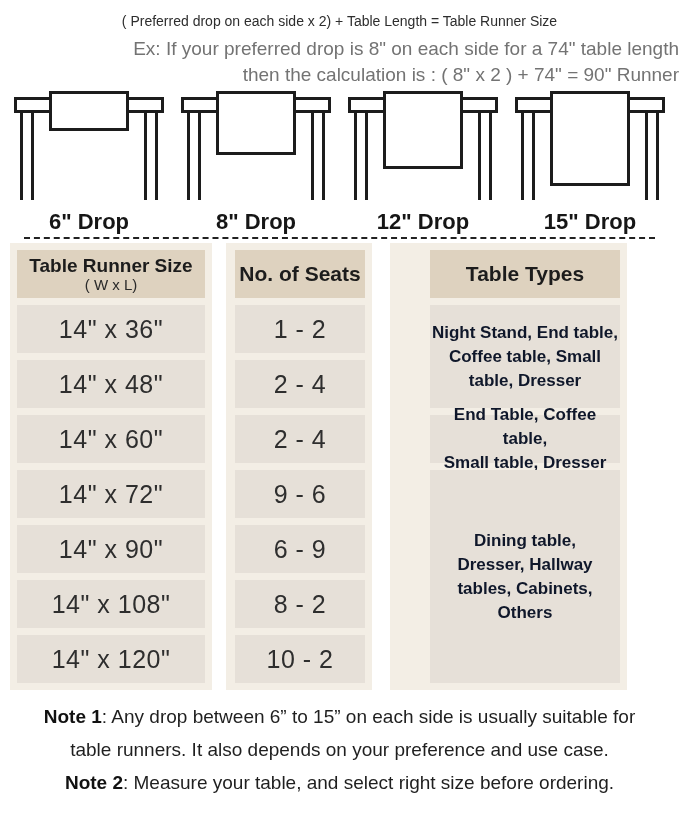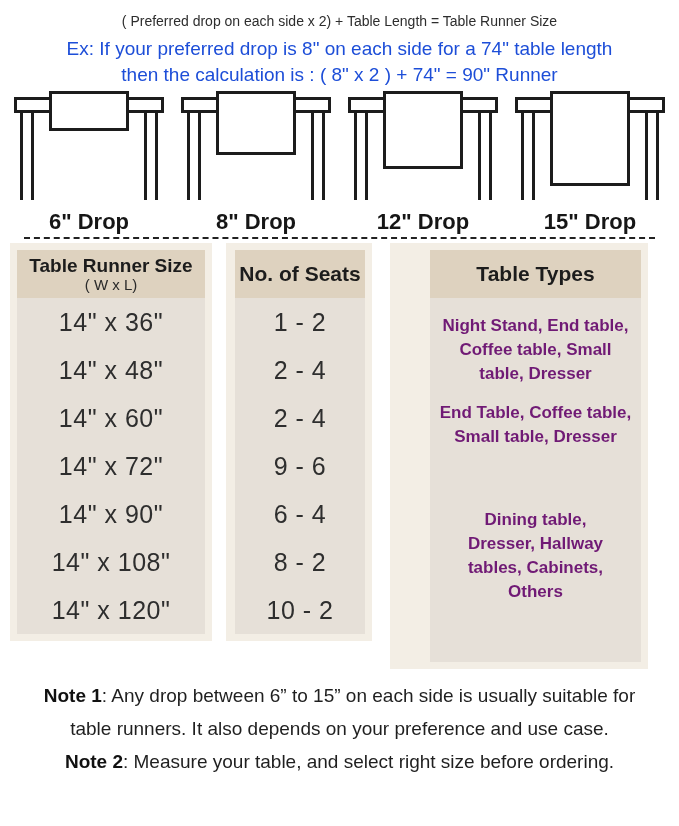--- a/index.html
+++ b/index.html
@@ -11,21 +11,21 @@
 
   
   .title {
     margin:6px 0 0; text-align:center; font-size:40px; line-height:46px;
     font-weight:700; color:#111; letter-spacing:-0.5px;
   }
   .formula {
     margin:10px 0 0; text-align:center; font-size:14px; line-height:22px;
     color:#2d2d2d; white-space:nowrap;
   }
-  .example { margin:6px 0 0; text-align:center; font-size:19px; line-height:22px; color:#1d4ed8; }
+  .example { margin:6px 0 0; text-align:right; font-size:19px; line-height:22px; color:#737373; }
   .example.l2 { margin-top:4px; }
 
   
   .illos { display:flex; justify-content:space-between; margin:2px 14px 0; }
   .illo { width:150px; }
   .art { position:relative; height:112px; }
   .runner {
     position:absolute; left:50%; transform:translateX(-50%); top:3px; width:80px;
     background:#fff; border:3px solid #1c1c1c; z-index:2; box-sizing:border-box;
   }
@@ -39,37 +39,37 @@
     border-left:3px solid #1c1c1c; border-right:3px solid #1c1c1c;
   }
   .leg.l { left:6px; } .leg.r { right:6px; }
   .drop-label { margin-top:8px; text-align:center; font-size:22px; line-height:27px; font-weight:700; color:#161616; }
 
   .dashed { margin:2px 24px 0; border-top:2px dashed #222; height:0; }
 
   
   .sizetable { display:flex; align-items:flex-start; margin:4px 0 0 10px; }
   .col {
-    background:#f3eee5; padding:7px; display:flex; flex-direction:column; gap:0;
+    background:#f3eee5; padding:7px; display:flex; flex-direction:column; gap:7px;
     box-sizing:border-box;
   }
   .col1 { width:202px; }
   .col2 { width:146px; margin-left:14px;padding-left:9px; }
-  .col3 { width:258px; margin-left:18px;padding-left:40px; }
+  .col3 { width:237px; margin-left:18px;padding-left:40px; }
   .cell {
     background:#e6e0d8; display:flex; flex-direction:column; align-items:center;
     justify-content:center; text-align:center; box-sizing:border-box;
   }
   .cell.head { background:#ded2bf; height:48px; }
   .cell.data { height:48px; font-size:25px; color:#2e2e2e; letter-spacing:0.5px; }
   .h-line1 { font-size:19px; font-weight:700; line-height:21px; color:#1c1c1c; }
   .h-line2 { font-size:15px; line-height:17px; color:#2a2a2a; }
   .h-single { font-size:21px; font-weight:700; color:#1c1c1c; }
   .types {
-    font-size:17px; font-weight:700; line-height:24px; color:#701a75;
+    font-size:17px; font-weight:700; line-height:24px; color:#0f172a;
     white-space:pre-line;
   }
   .span2 { height:103px; }
   .span1 { height:48px; }
   .span4 { height:213px; }
 
   
   .notes { margin-top:10px; text-align:center; font-size:19px; line-height:33px; color:#1f1f1f; }
   .note { margin:0 6px; }
   .note b { font-weight:700; color:#111; }
@@ -142,21 +142,21 @@
     </div>
 
     <div class="col col2">
       <div class="cell head">
         <div class="h-single">No. of Seats</div>
       </div>
       <div class="cell data">1 - 2</div>
       <div class="cell data">2 - 4</div>
       <div class="cell data">2 - 4</div>
       <div class="cell data">9 - 6</div>
-      <div class="cell data">6 - 4</div>
+      <div class="cell data">6 - 9</div>
       <div class="cell data">8 - 2</div>
       <div class="cell data">10 - 2</div>
     </div>
 
     <div class="col col3">
       <div class="cell head">
         <div class="h-single">Table Types</div>
       </div>
       <div class="cell span2">
         <div class="types">Night Stand, End table,

